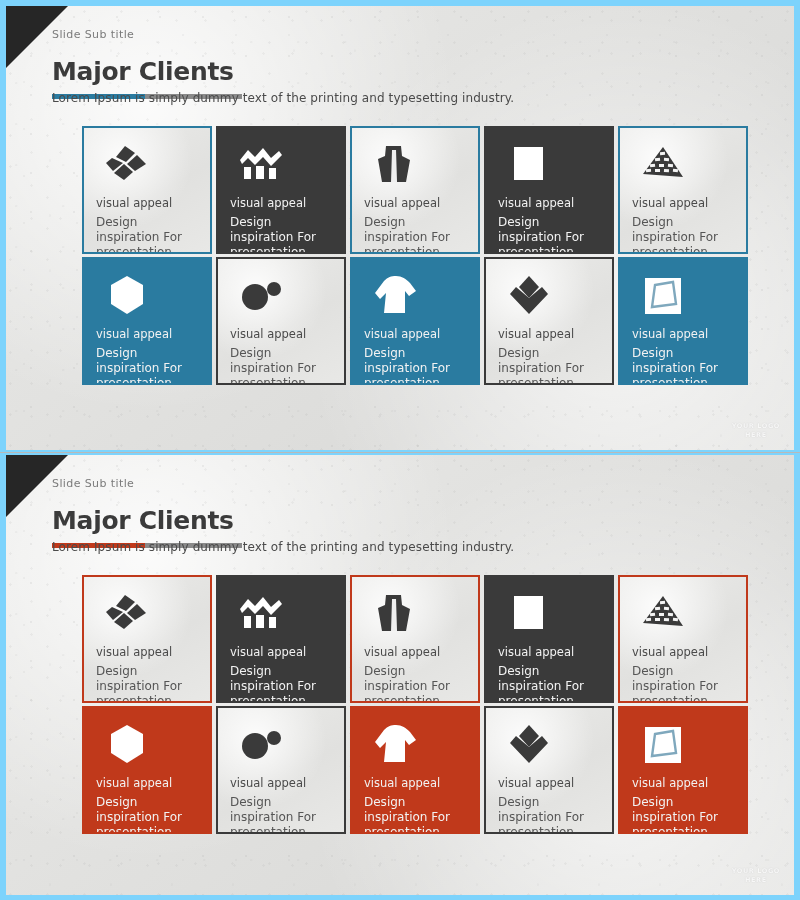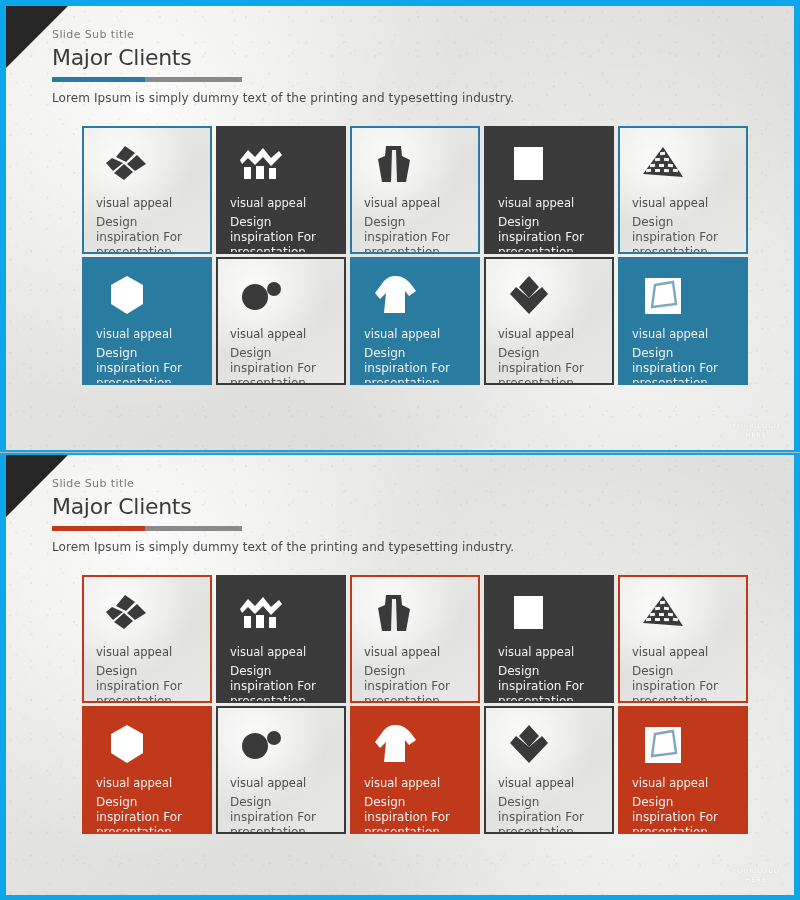--- a/index.html
+++ b/index.html
@@ -8,21 +8,21 @@
     width: 800px;
     height: 900px;
     background: #cfcfcf;
     font-family: "Liberation Sans", sans-serif;
   }
 
   .page {
     position: relative;
     width: 800px;
     height: 900px;
-    background: #0ea5e9;
+    background: #7dd3fc;
     overflow: hidden;
   }
 
   
   .slide {
     position: absolute;
     left: 6px;
     width: 788px;
     background:
       radial-gradient(circle at 18% 22%, rgba(255,255,255,0.85) 0%, rgba(255,255,255,0) 42%),
@@ -62,26 +62,26 @@
   .header { position: absolute; left: 46px; top: 22px; }
 
   .subtitle {
     font-size: 11px;
     color: #7b7b7b;
     letter-spacing: .4px;
     font-family: "DejaVu Sans", sans-serif;
   }
 
   .title {
-    font-size: 22px;
-    font-weight: normal;
+    font-size: 25px;
+    font-weight: bold;
     color: #3b3b3b;
     letter-spacing: -.3px;
     line-height: 1.15;
-    margin-top: 4px;
+    margin-top: 17px;
     font-family: "DejaVu Sans", sans-serif;
   }
 
   .rule {
     margin-top: 7px;
     width: 190px;
     height: 5px;
     display: flex;
   }
   .rule .seg-accent { width: 93px; height: 100%; }

